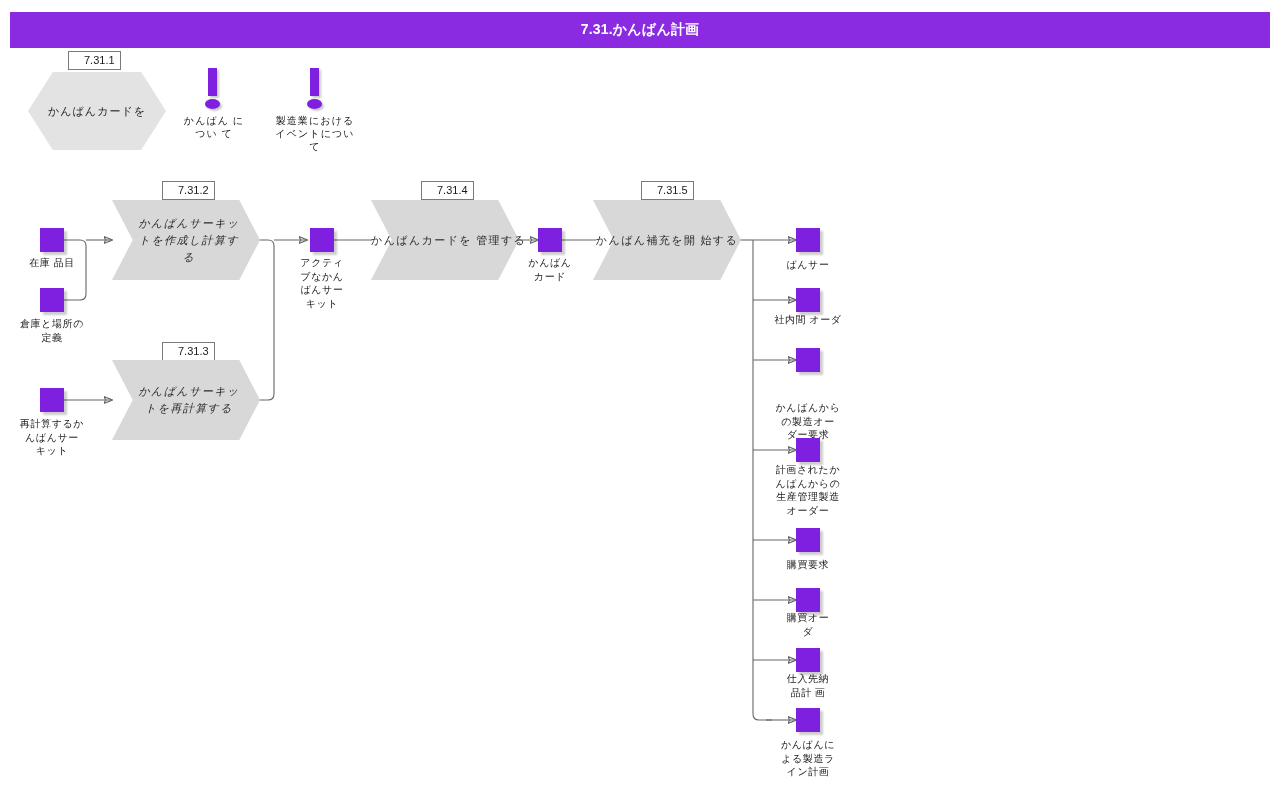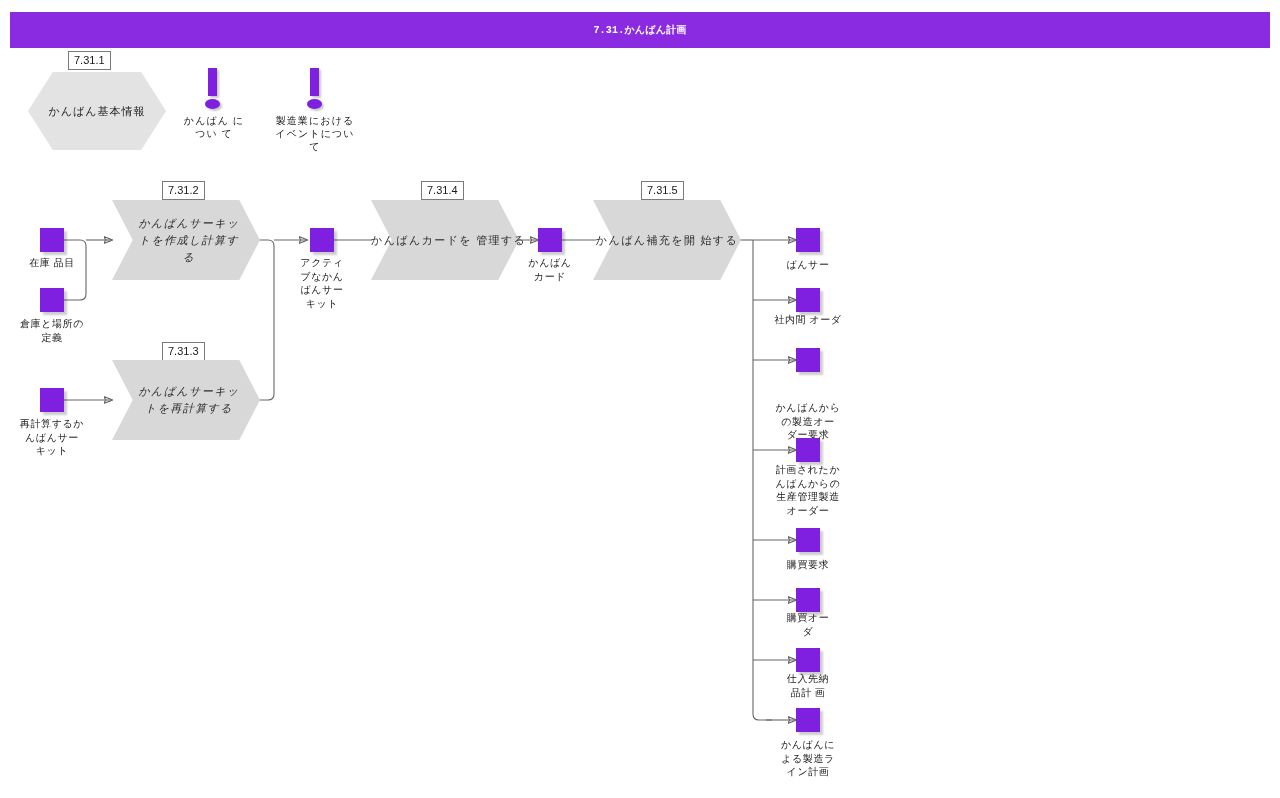--- a/index.html
+++ b/index.html
@@ -22,36 +22,36 @@
     position: absolute;
     left: 10px; top: 12px;
     width: 1260px; height: 36px;
     background: #8A2BE2;
     display: flex;
     align-items: center;
     justify-content: center;
   }
   .header-title {
     color: #ffffff;
-    font-family: Liberation Mono, monospace;
-    font-size: 10px;
+    font-family: Liberation Sans, sans-serif;
+    font-size: 14px;
     font-weight: bold;
     letter-spacing: 0.2px;
   }
 
   
   .step-badge {
     position: absolute;
     border: 1px solid #7a7a7a;
     background: #ffffff;
     color: #1a1a1a;
     font-family: "Liberation Sans", "DejaVu Sans", sans-serif;
     font-size: 11px;
     line-height: 14px;
-    padding: 1px 5px 2px 5px;
+    padding: 1px 5px 2px 15px;
     white-space: nowrap;
   }
 
   
   .hexagon {
     position: absolute;
     background: #e3e3e3;
     clip-path: polygon(18% 0%, 82% 0%, 100% 50%, 82% 100%, 18% 100%, 0% 50%);
     display: flex;
     align-items: center;
@@ -197,21 +197,21 @@
     <path d="M 753,450 L 796,450" marker-end="url(#arr)"></path>
     <path d="M 753,540 L 796,540" marker-end="url(#arr)"></path>
     <path d="M 753,600 L 796,600" marker-end="url(#arr)"></path>
     <path d="M 753,660 L 796,660" marker-end="url(#arr)"></path>
     <path d="M 766,720 L 796,720" marker-end="url(#arr)"></path>
   </svg>
 
   <div class="step-badge" style="left:68px; top:51px;">7.31.1</div>
 
   <div class="hexagon" style="left:28px; top:72px; width:138px; height:78px;">
-    <div class="hex-label">かんばん基本情報</div>
+    <div class="hex-label">かんばんカードを</div>
   </div>
 
   <div class="excl-icon" style="left:204px; top:68px;">
     <div class="excl-bar"></div>
     <div class="excl-dot"></div>
   </div>
   <div class="excl-label" style="left:170px; top:114px; width:88px;">かんばん に
 つい て</div>
 
   <div class="excl-icon" style="left:306px; top:68px;">

